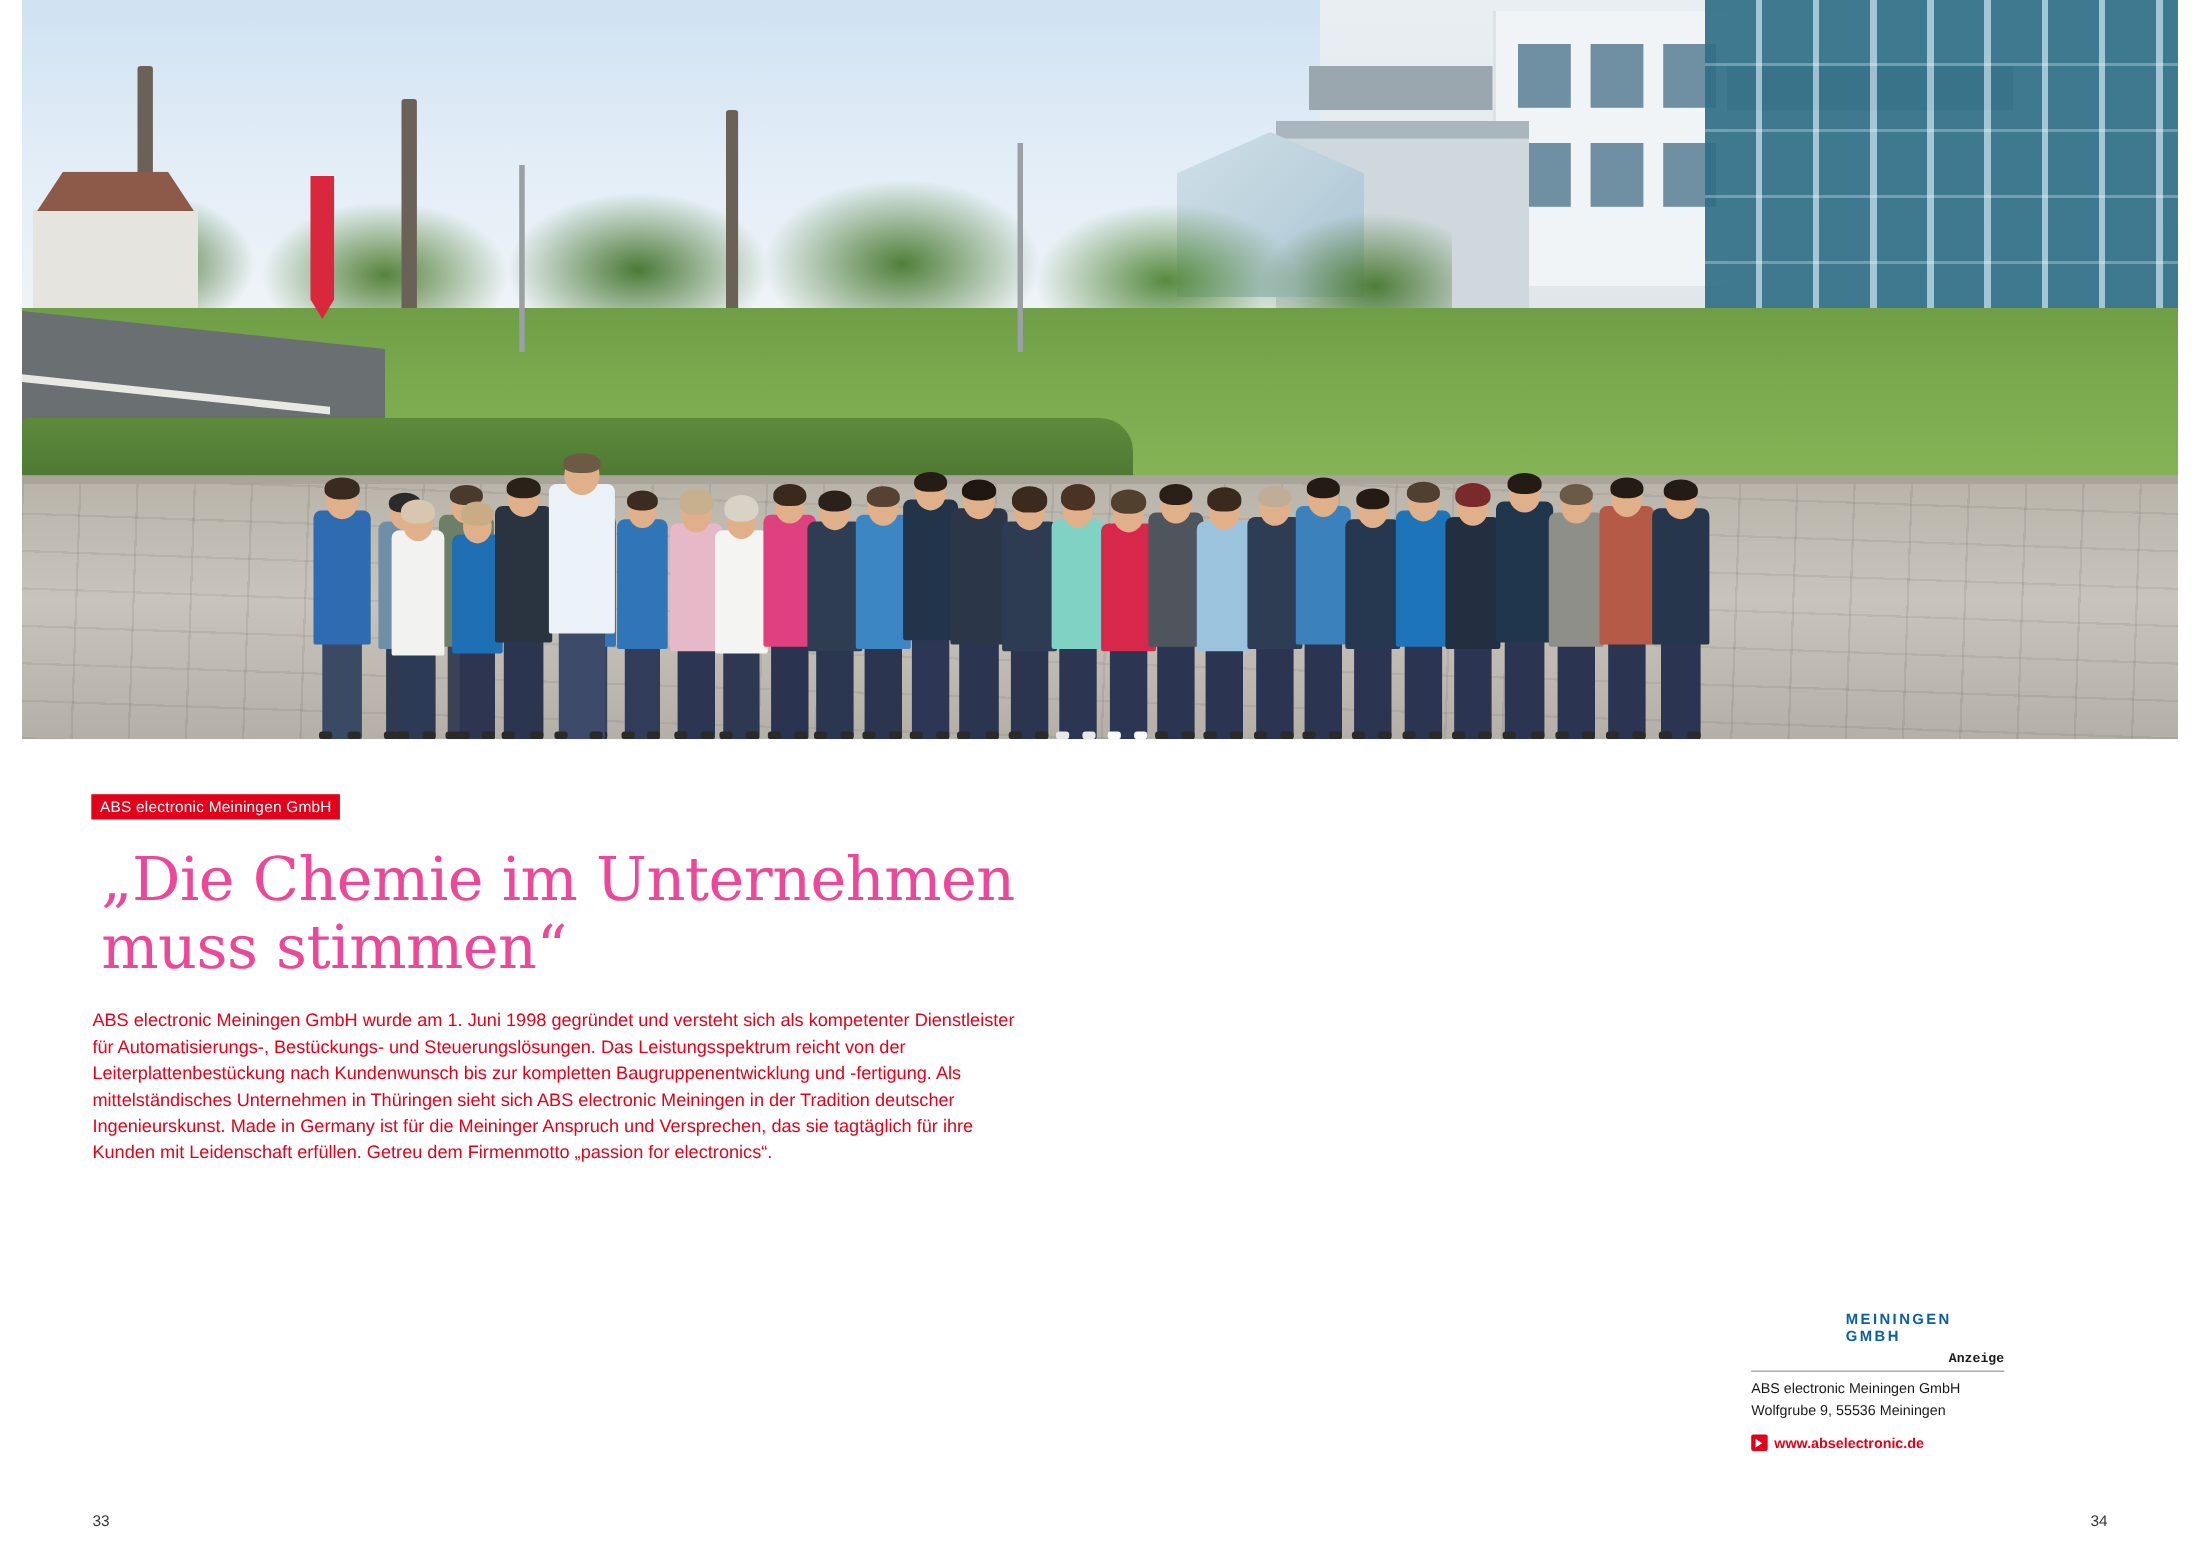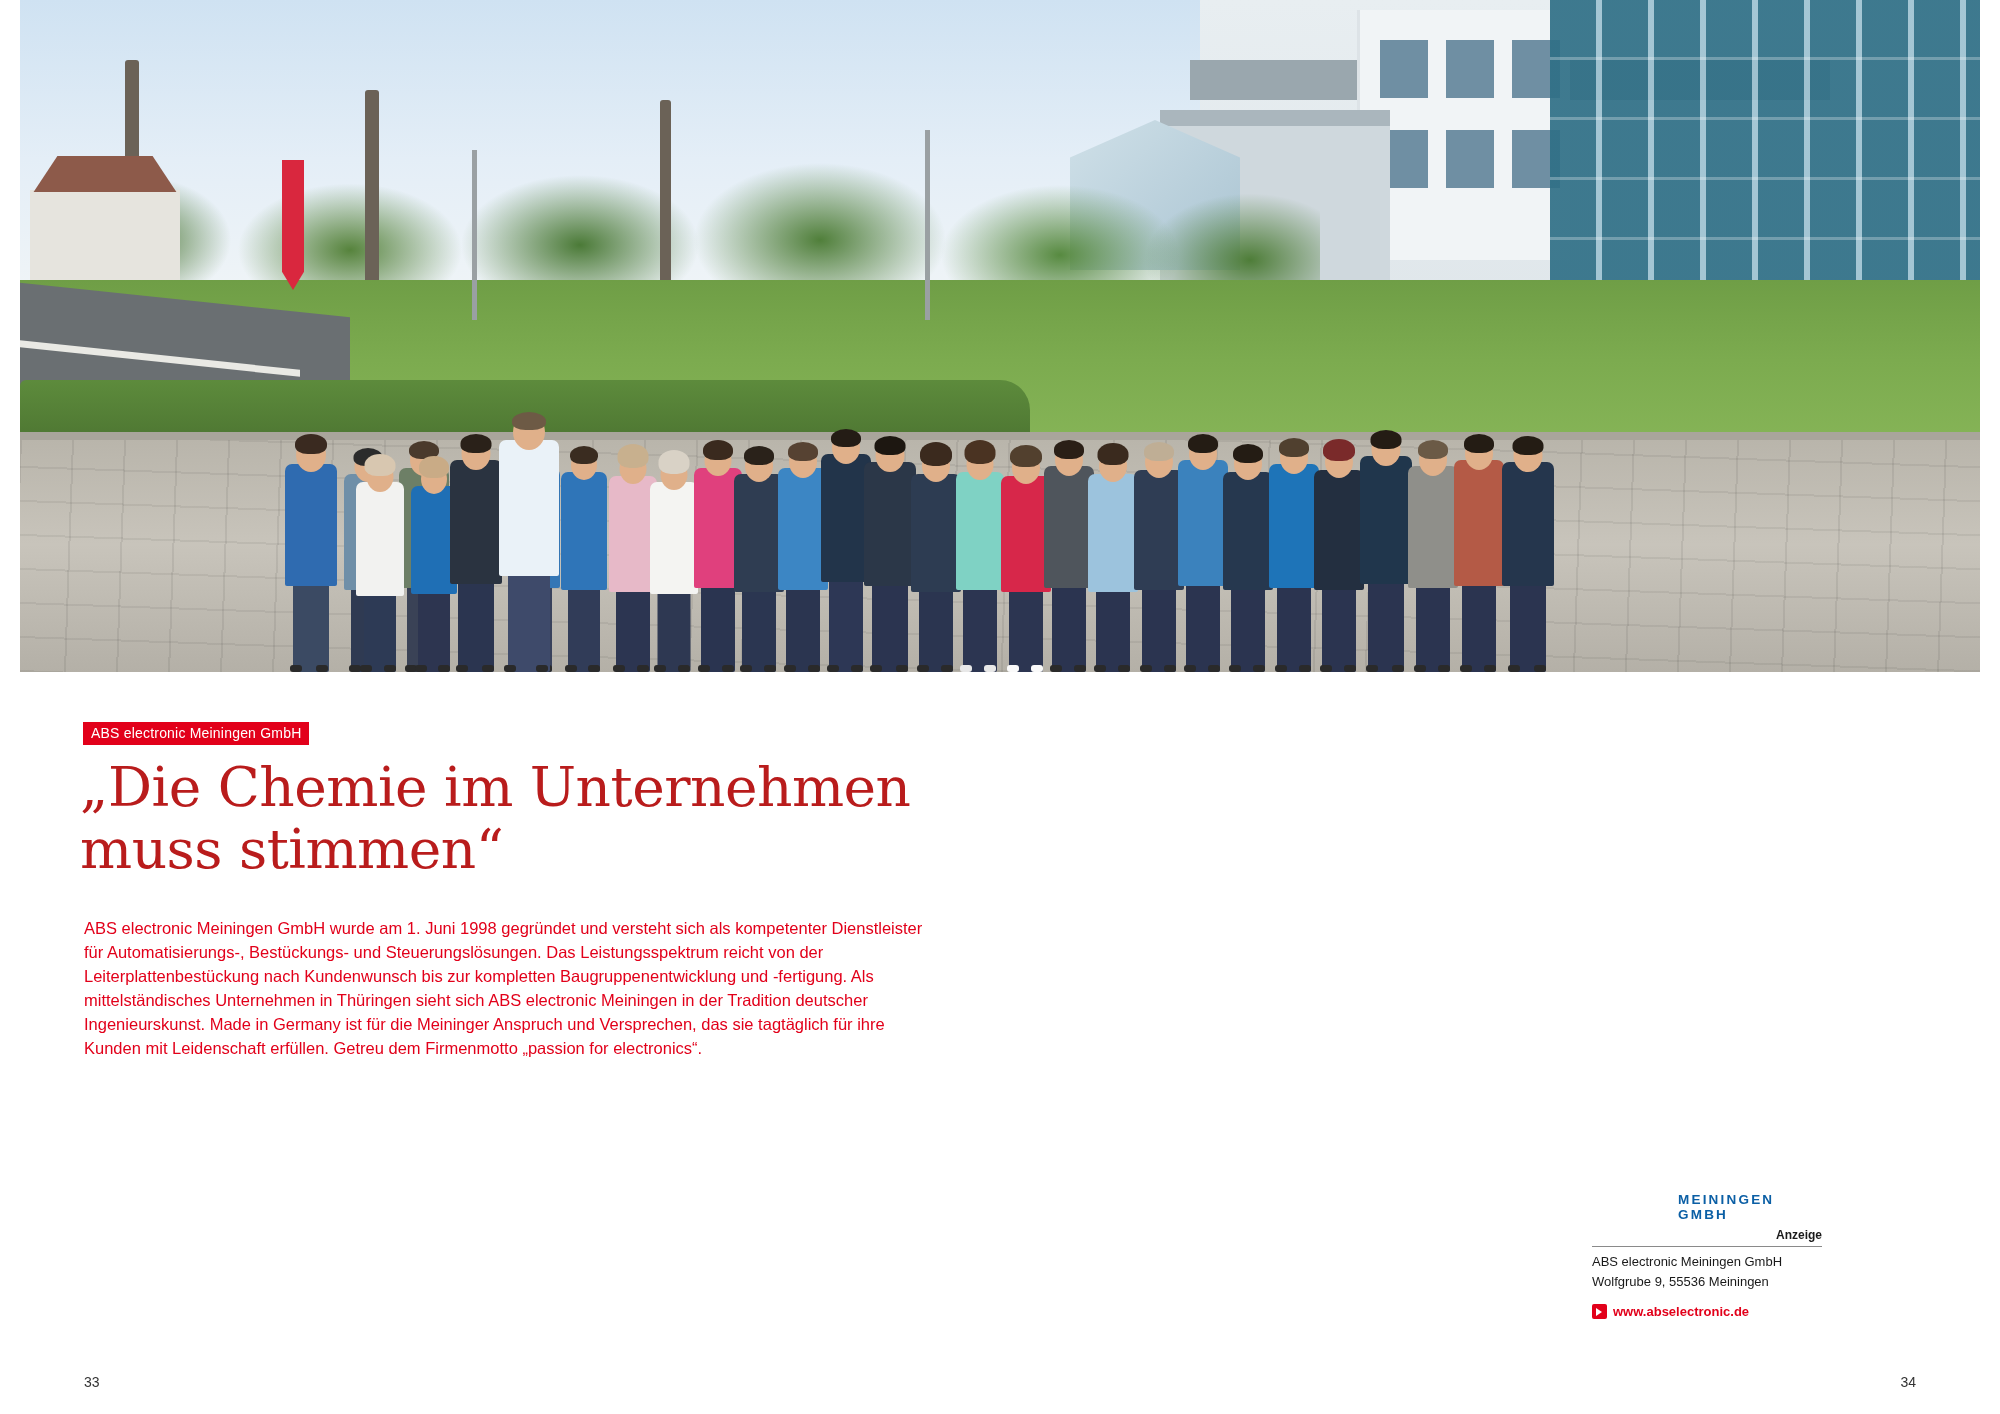--- a/index.html
+++ b/index.html
@@ -184,27 +184,27 @@
     font-size: 14px;
     letter-spacing: .2px;
     padding: 3px 8px 4px 8px;
     font-family: "Liberation Sans", sans-serif;
   }
 
   h1.headline {
     position: absolute;
     left: 80px; top: 84px;
     width: 900px;
-    margin: 0;
+    margin: 12px;
     font-family: "DejaVu Serif", serif;
     font-weight: 400;
     font-size: 55px;
     line-height: 1.13;
     letter-spacing: -0.5px;
-    color: #b91c1c;
+    color: #ec4899;
   }
 
   .lead {
     position: absolute;
     left: 84px; top: 245px;
     width: 855px;
     margin: 0;
     color: #e2001a;
     font-size: 16.5px;
     line-height: 1.45;
@@ -251,20 +251,21 @@
     letter-spacing: 2.2px;
     font-weight: bold;
   }
 
   .anzeige {
     position: absolute; left: 1592px; top: 1228px; width: 230px;
     text-align: right;
     font-size: 12px;
     font-weight: bold;
     color: #1a1a1a;
+    font-family: Liberation Mono, monospace;
   }
   .adv-rule {
     position: absolute; left: 1592px; top: 1246px; width: 230px; height: 1px;
     background: #8a8a8a;
   }
   .adv-addr {
     position: absolute; left: 1592px; top: 1252px; width: 260px;
     font-size: 13px; line-height: 1.5; color: #1a1a1a;
   }
   .adv-web {

